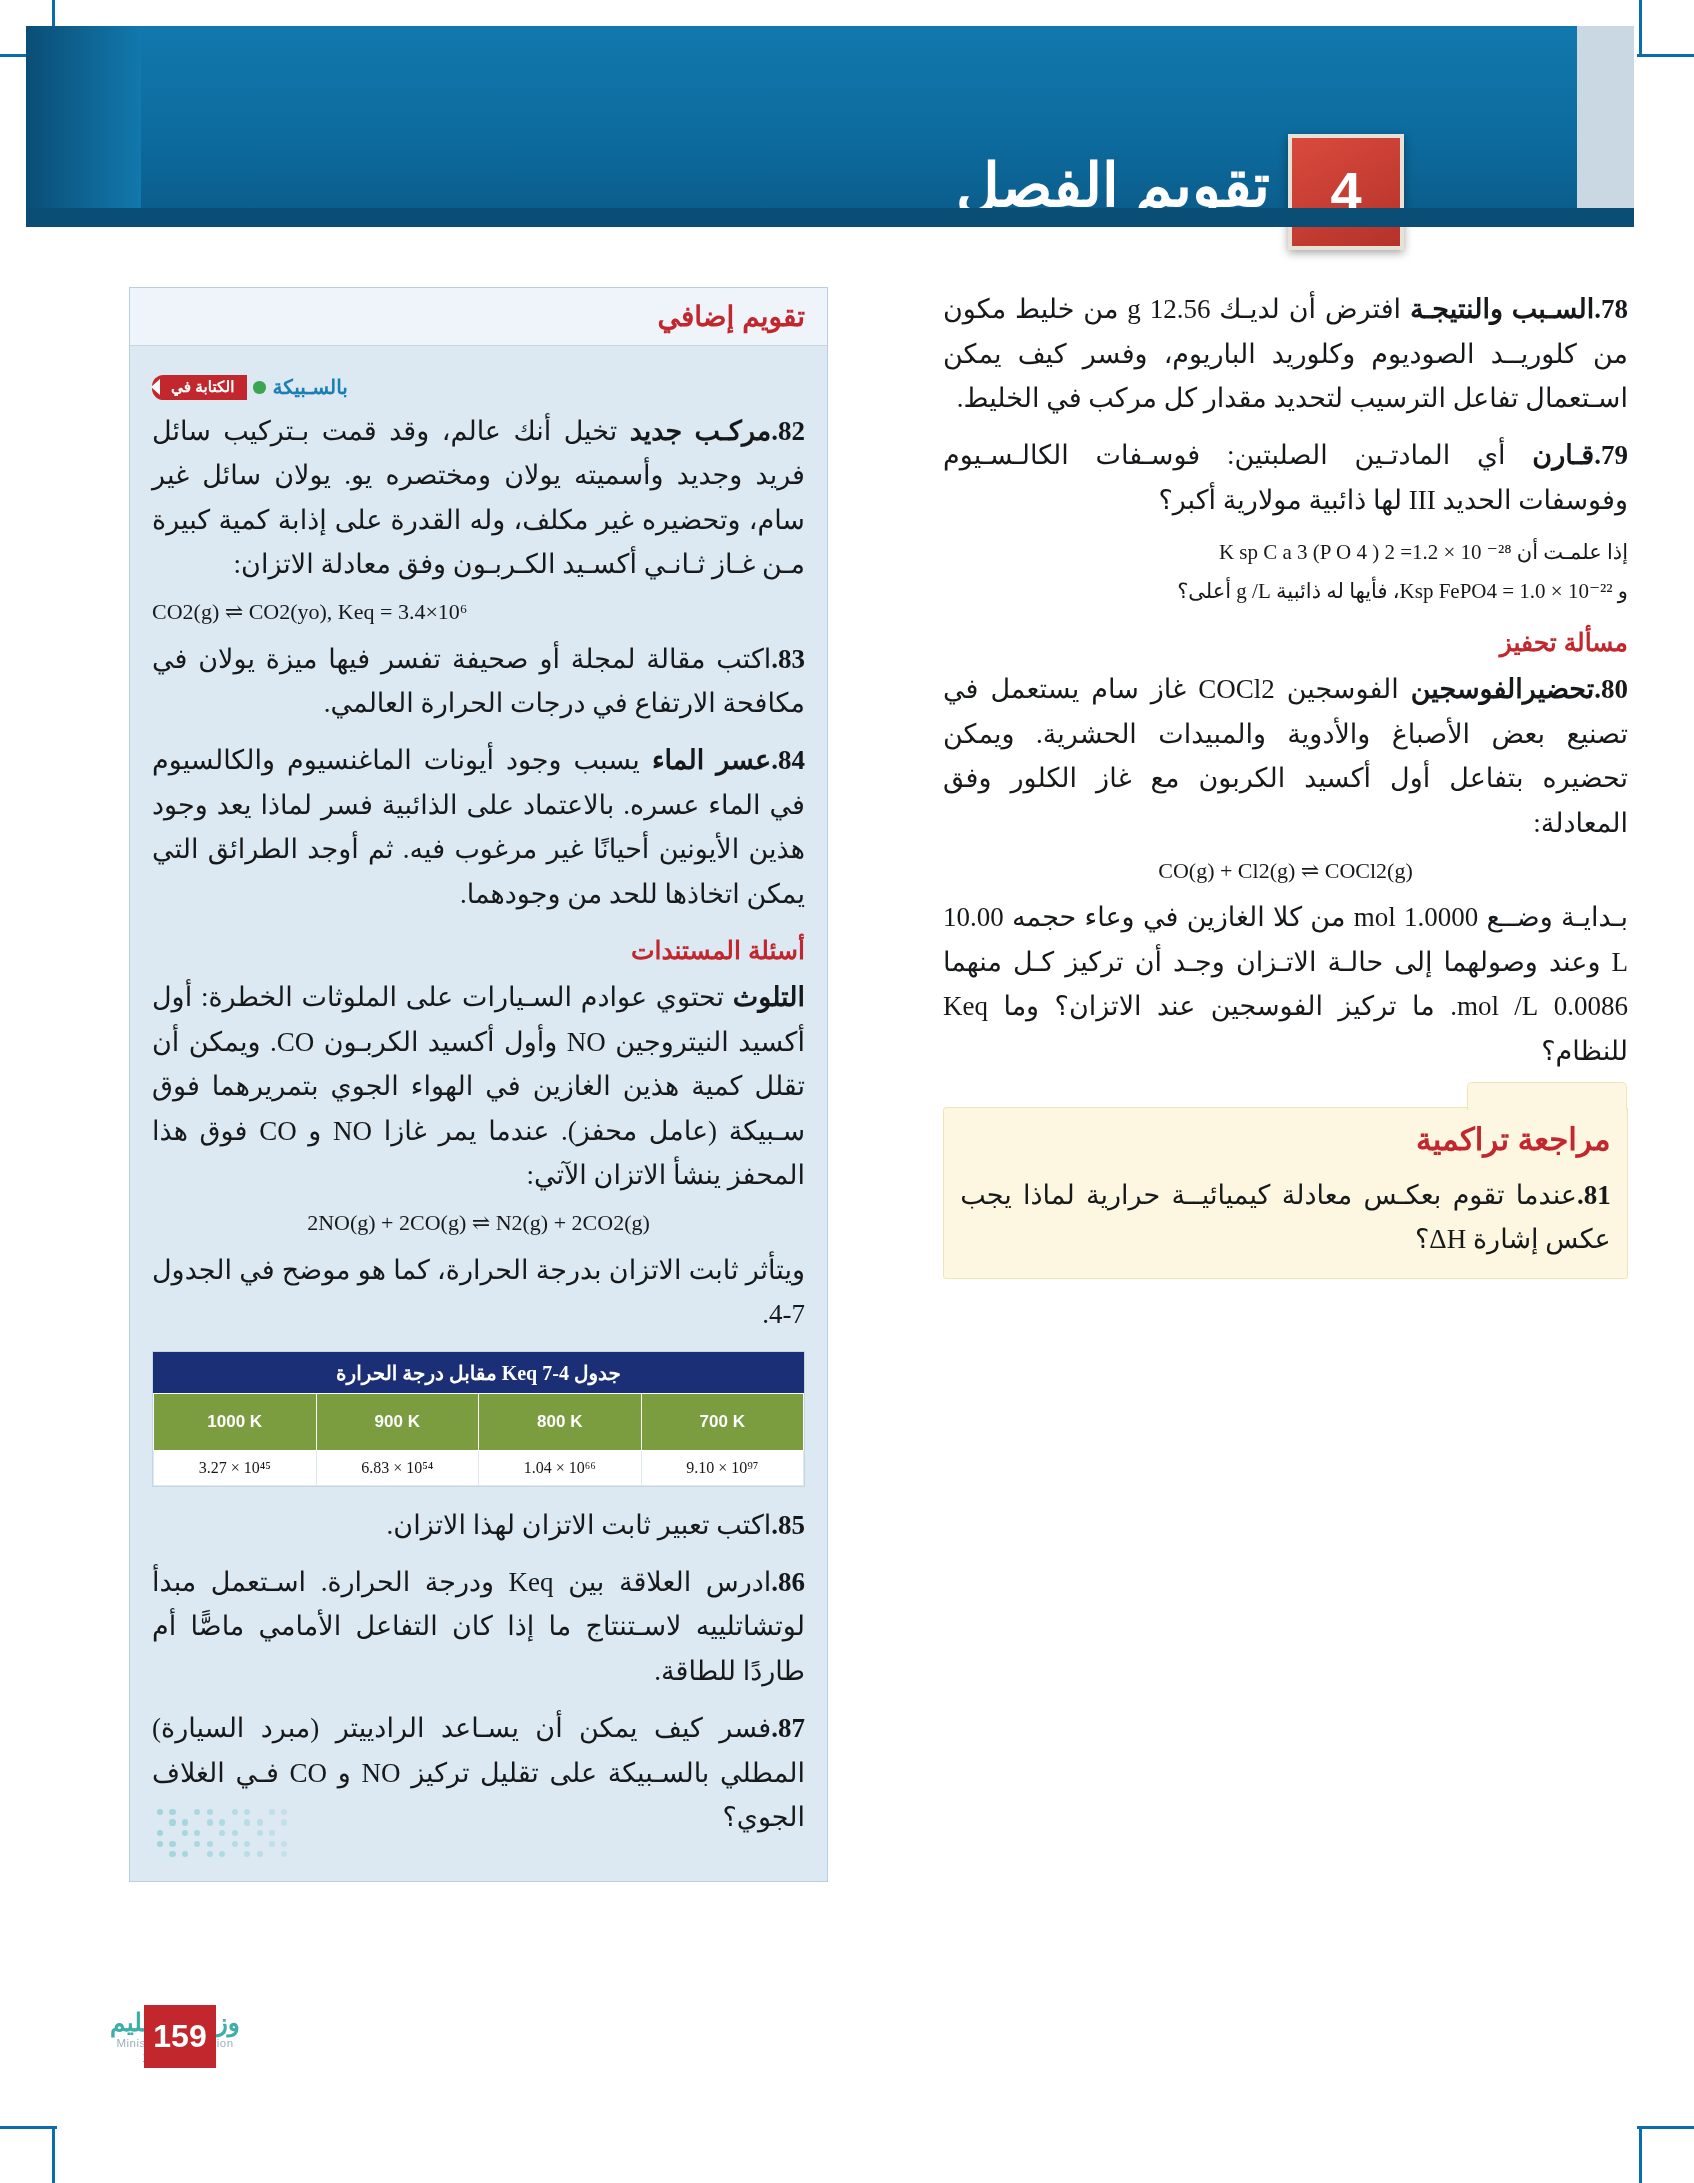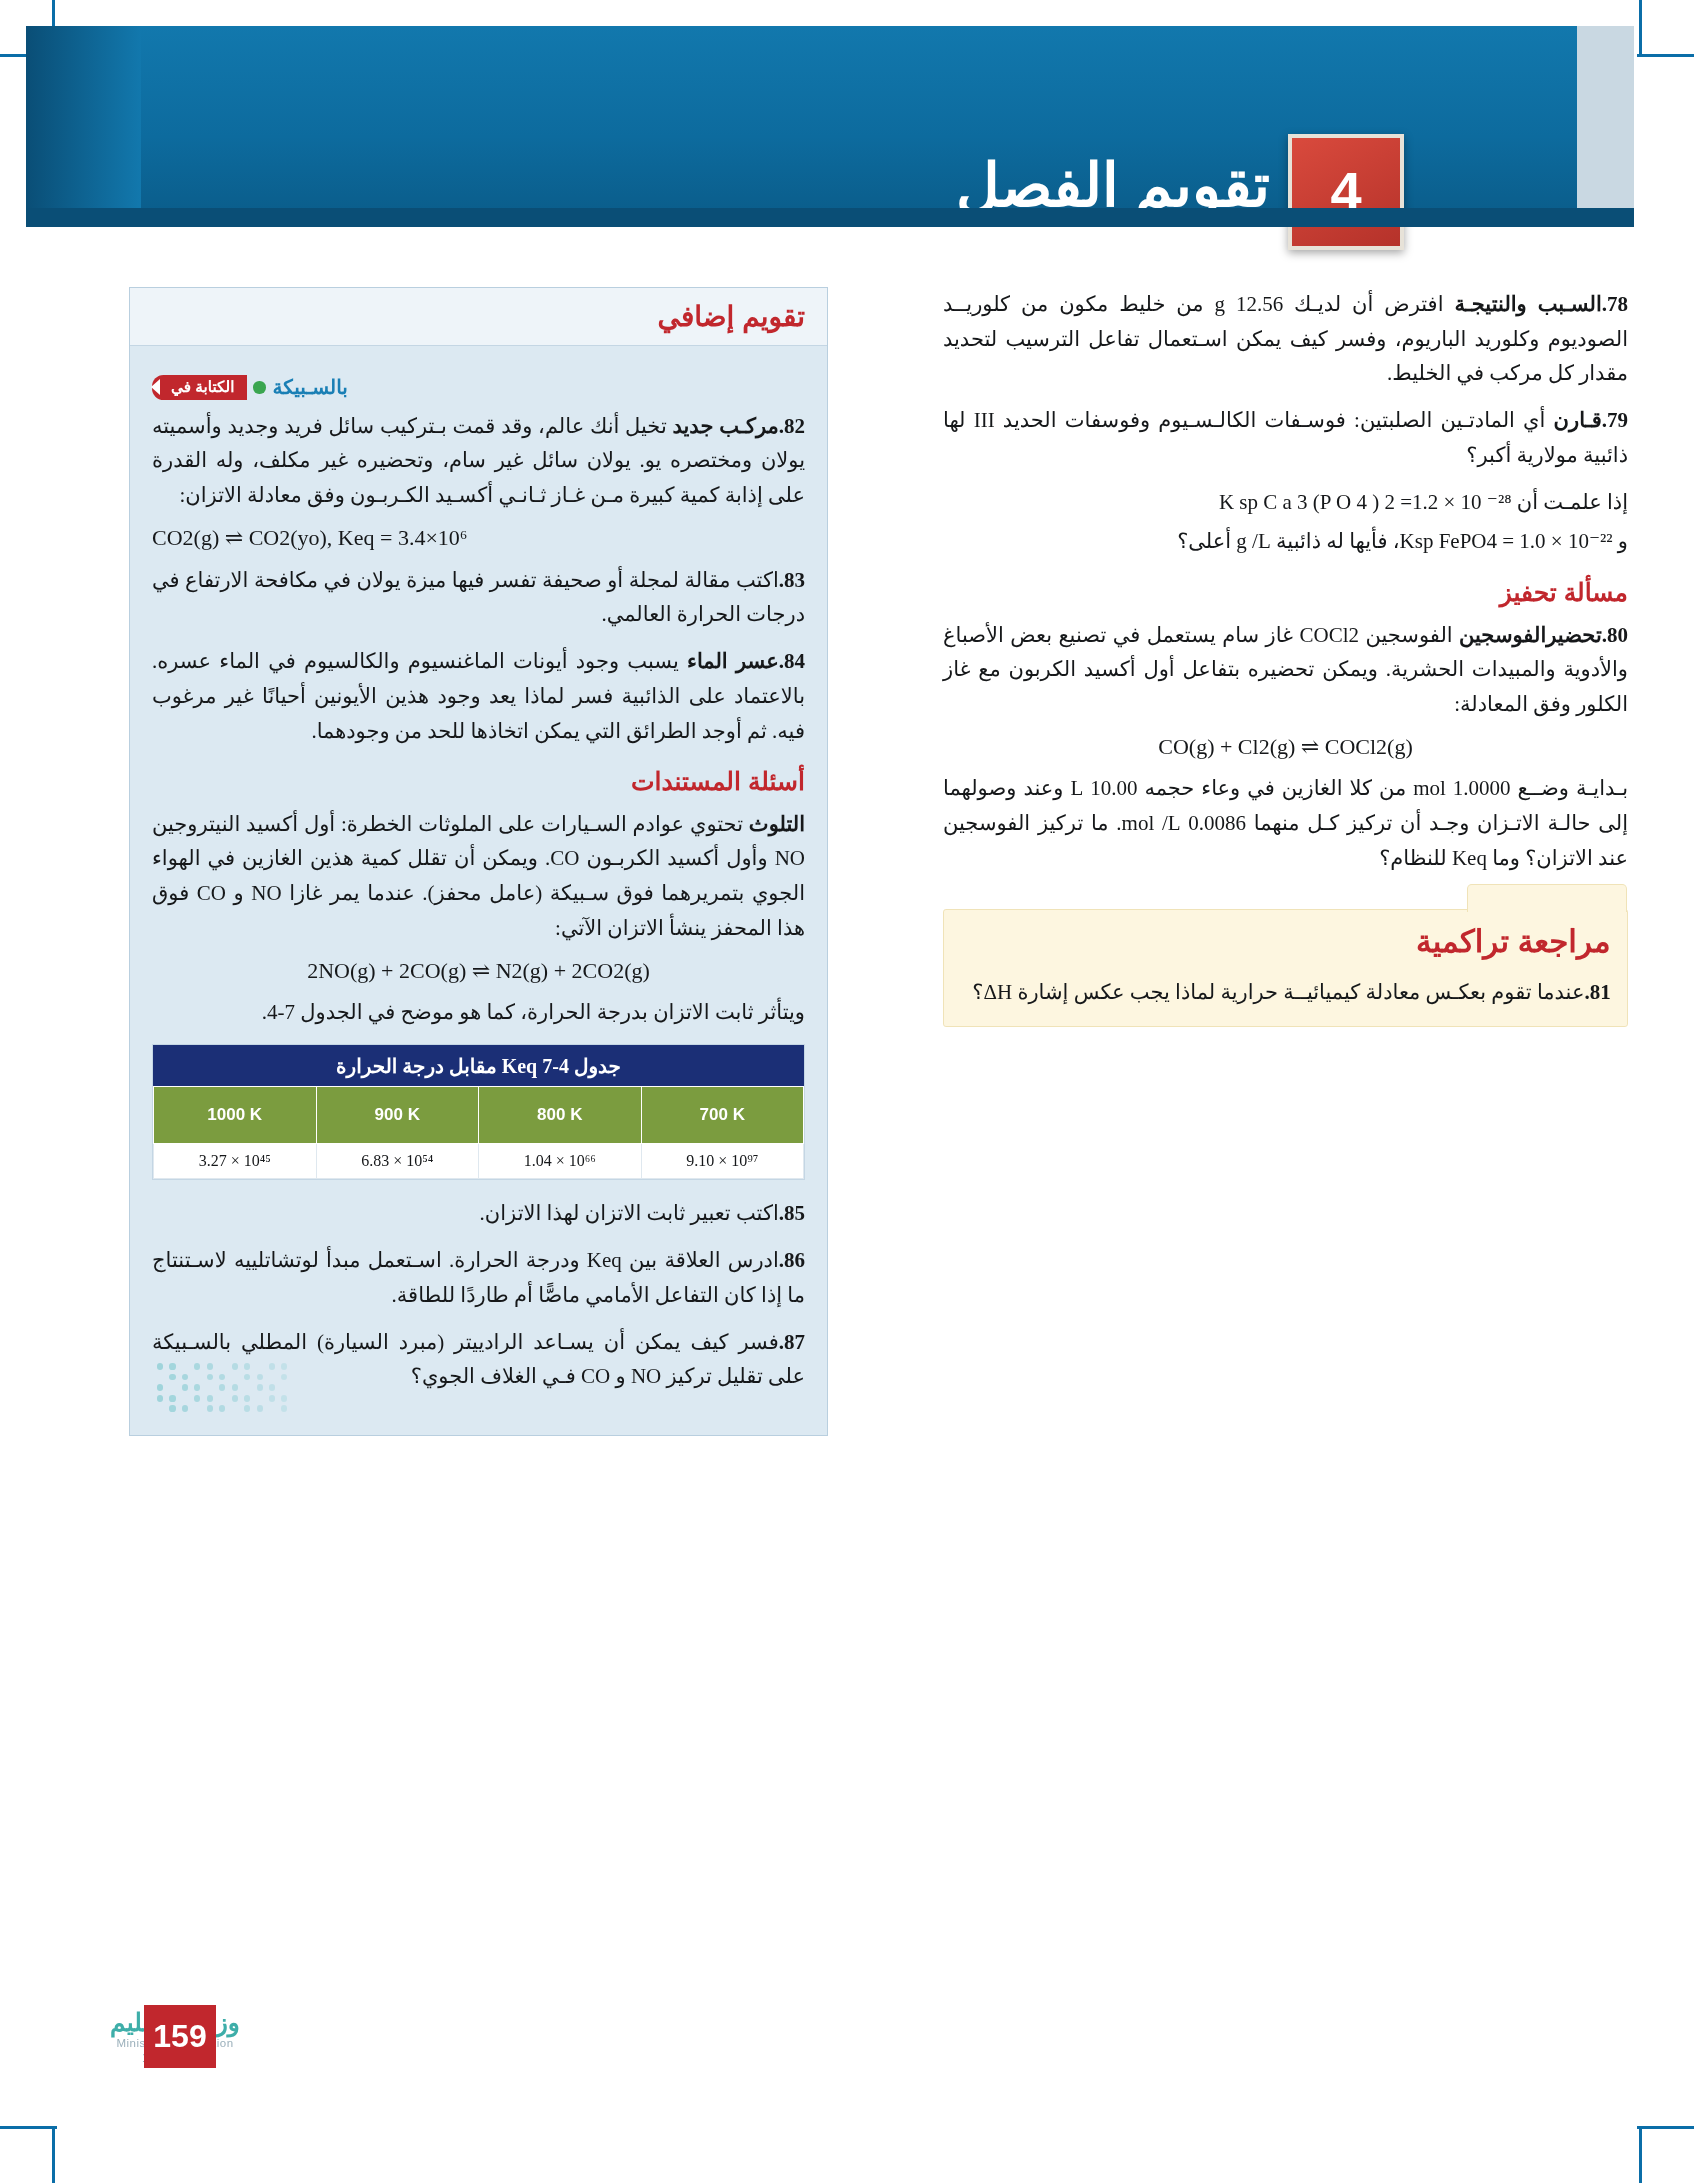--- a/index.html
+++ b/index.html
@@ -112,21 +112,21 @@
   }
   
   .col-left {
     position: absolute;
     left: 57px;
     top: 19px;
     width: 699px;
   }
 
   .txt {
-    font-size: 21px;
+    font-size: 27px;
     line-height: 1.65;
     color: #16181a;
     text-align: justify;
     text-justify: inter-word;
   }
   .num {
     font-weight: bold;
   }
   .bold {
     font-weight: bold;

